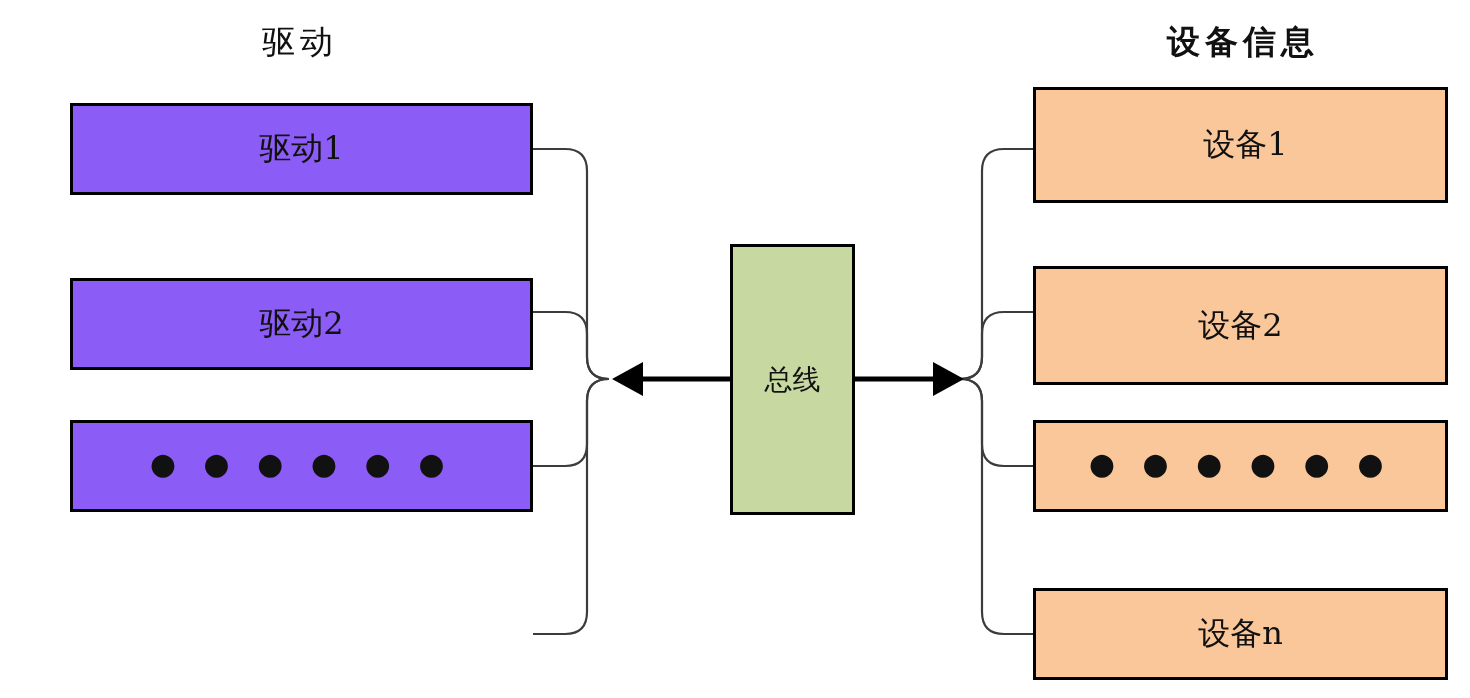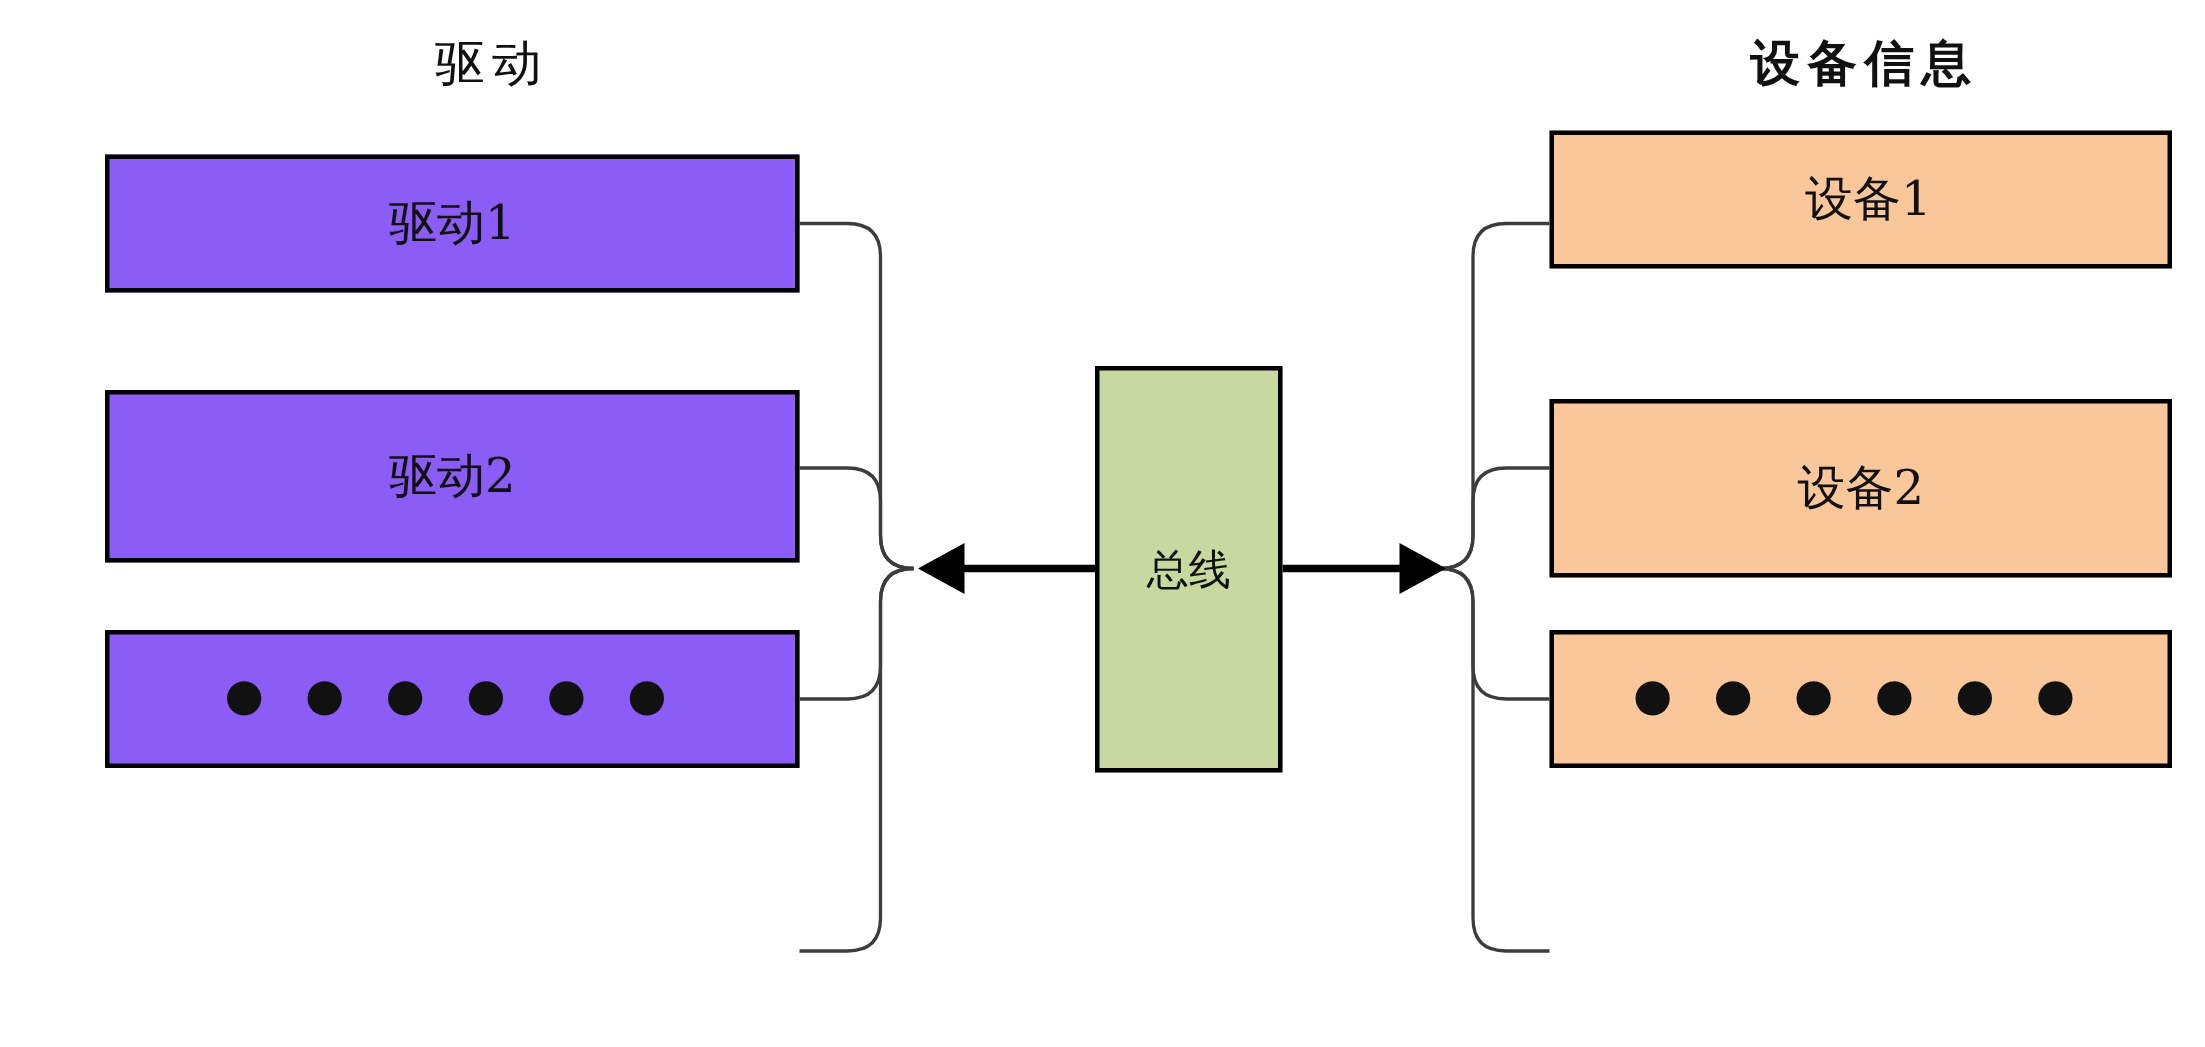--- a/index.html
+++ b/index.html
@@ -14,21 +14,21 @@
   .col-title{
     position:absolute;
     font-family:"DejaVu Serif","Liberation Serif",serif;
     font-size:33px;
     color:#111111;
     letter-spacing:5px;
     white-space:nowrap;
     transform:translateX(-50%);
     text-align:center;
   }
-  #title-driver{left:300px;top:20px;margin-left:28px;}
+  #title-driver{left:300px;top:20px;}
   #title-device{left:1243px;top:20px;font-weight:bold;}
 
   .node-box{
     position:absolute;
     box-sizing:border-box;
     border:3px solid #000000;
     display:flex;
     align-items:center;
     justify-content:center;
     font-family:"DejaVu Serif","Liberation Serif",serif;
@@ -85,34 +85,37 @@
     <line x1="730" y1="379" x2="641" y2="379" stroke="#000000" stroke-width="5"></line>
     <polygon points="612,379 643,362 643,396" fill="#000000"></polygon>
 
     <line x1="855" y1="379" x2="934" y2="379" stroke="#000000" stroke-width="5"></line>
     <polygon points="964,379 933,362 933,396" fill="#000000"></polygon>
   </svg>
 
   <div class="node-box driver" style="top:103px;height:92px;">
     <span>驱动1</span>
   </div>
-  <div class="node-box driver" style="top:260px;height:115px;">
+  <div class="node-box driver" style="top:278px;height:92px;">
     <span>驱动2</span>
   </div>
   <div class="node-box driver" style="top:420px;height:92px;">
     <span class="dots">● ● ● ● ● ●</span>
   </div>
 
-  <div class="node-box device" style="top:87px;height:92px;padding-left:10px;">
+  <div class="node-box device" style="top:87px;height:116px;padding-left:10px;">
     <span>设备1</span>
   </div>
   <div class="node-box device" style="top:266px;height:119px;">
     <span>设备2</span>
   </div>
   <div class="node-box device" style="top:420px;height:92px;">
     <span class="dots">● ● ● ● ● ●</span>
+  </div>
+  <div class="node-box device" style="top:588px;height:92px;">
+    <span>设备n</span>
   </div>
 
   <div id="bus-box">
     <span>总线</span>
   </div>
 
 </div>
 
 </body></html>

